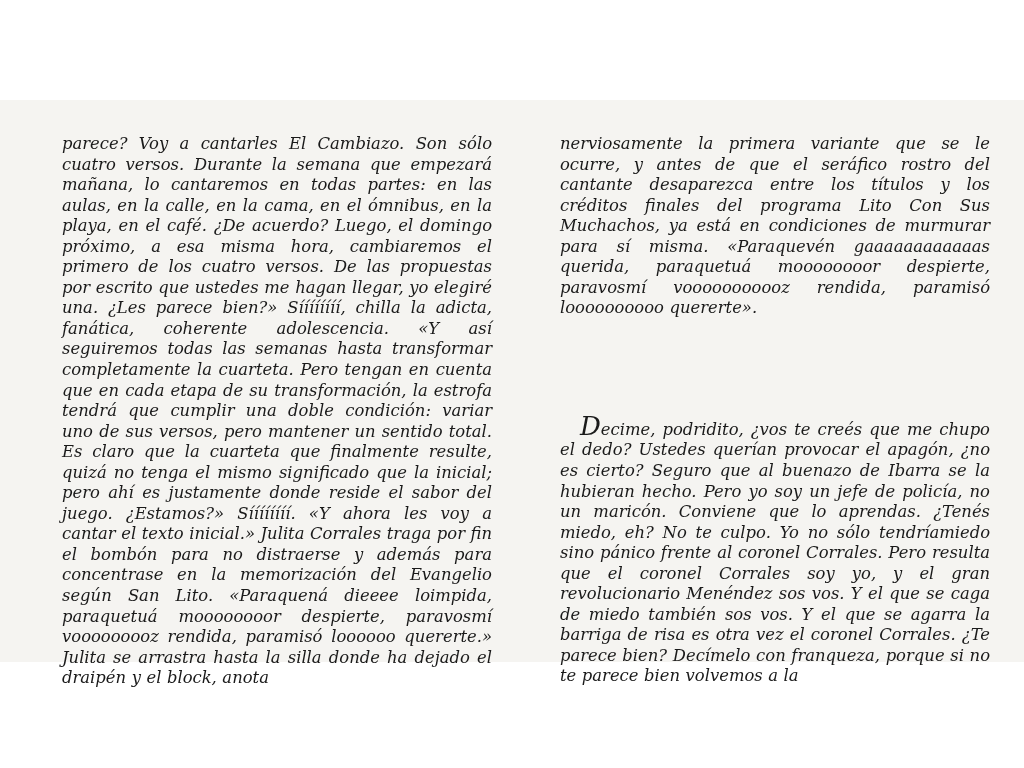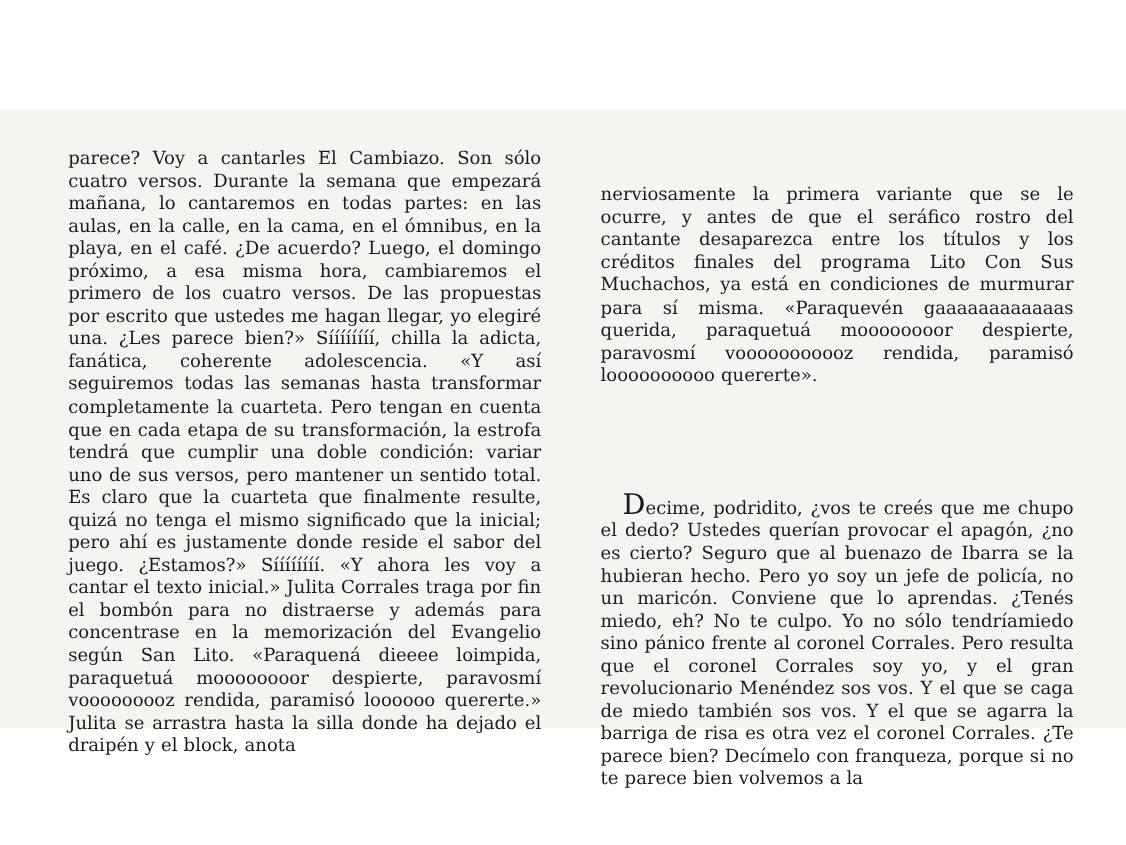--- a/index.html
+++ b/index.html
@@ -29,30 +29,31 @@
     width: 1024px;
     height: 562px;
     background: var(--paper);
   }
   .col {
     position: absolute;
     top: 34px;
     width: 430px;
   }
   .col-left  { left: 62px; }
-  .col-right { left: 546px; margin-top: 33px; }
+  .col-right { left: 560px; }
   .para {
     margin: 0;
     color: var(--ink);
     font-family: "DejaVu Serif", serif;
     font-size: 16.4px;
     line-height: 20.55px;
     text-align: justify;
     hyphens: none;
     word-spacing: 0.02em;
+    font-style: italic;
   }
   .para-decime {
     margin-top: 94px;
     text-indent: 20px;
   }
   .initial {
     font-size: 26px;
     line-height: 1;
     vertical-align: baseline;
   }

